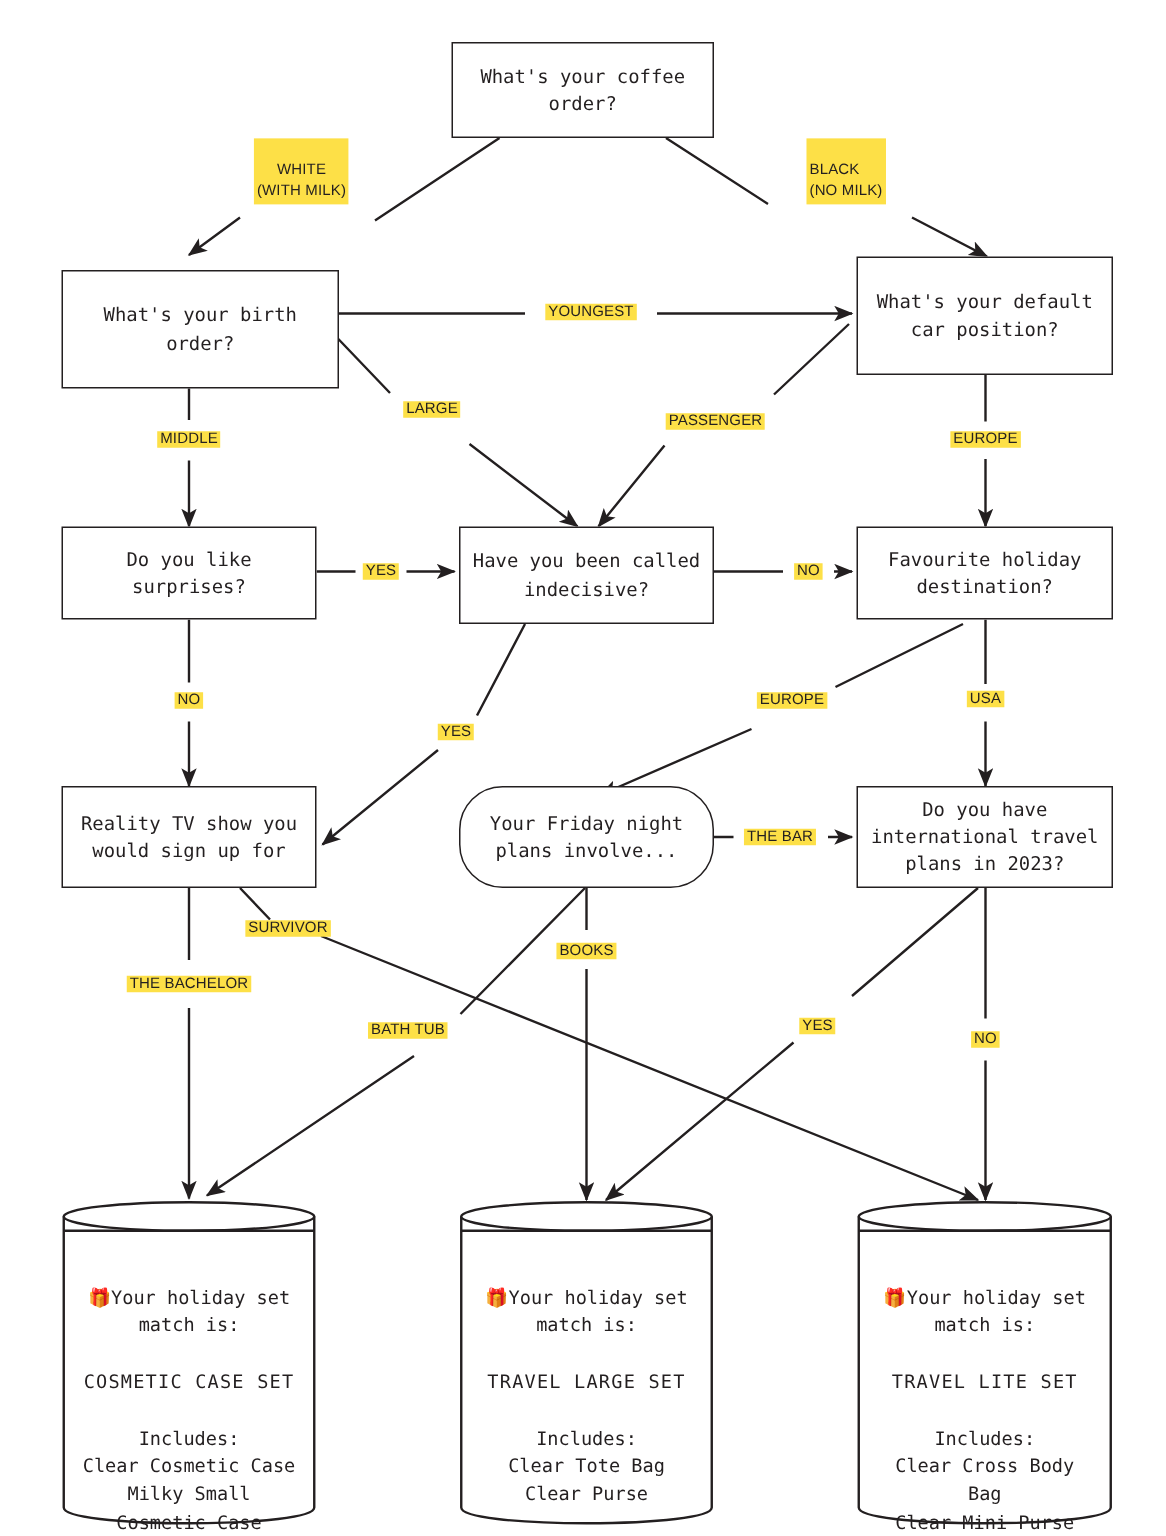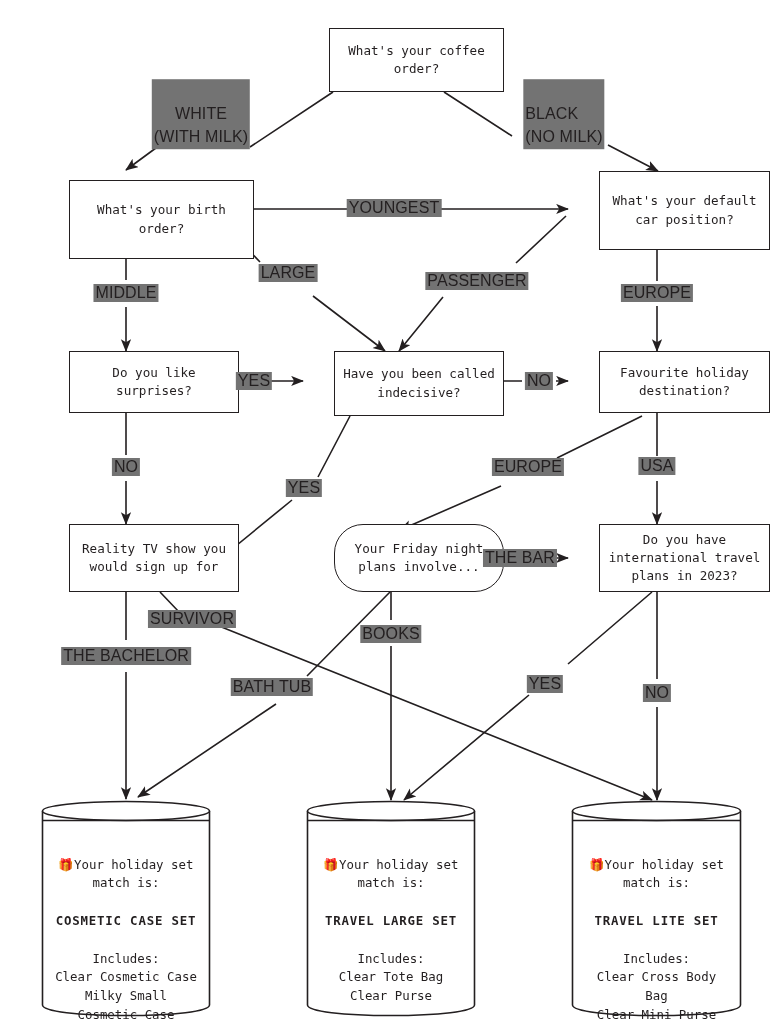--- a/index.html
+++ b/index.html
@@ -14,29 +14,28 @@
   .node{
     position:absolute;box-sizing:border-box;
     border:1.6px solid #231f20;background:#ffffff;
     display:flex;align-items:center;justify-content:center;
     text-align:center;
     font-family:"DejaVu Sans Mono","Liberation Mono",monospace;
     font-size:12.6px;line-height:1.45;color:#231f20;
     letter-spacing:0px;
     white-space:pre-line;
     padding:4px 6px;
-    margin-left:28px;
   }
 
   .edge-label{
     position:absolute;
     font-family:"Liberation Sans", sans-serif;
-    font-size:16px;
+    font-size:10px;
     color:#231f20;
-    background:#737373;
+    background:#fde047;
     padding:0 2px;
     white-space:nowrap;
     transform:translate(-50%,-50%);
     letter-spacing:.1px;
   }
 
   
   .cyl{
     position:absolute;
     box-sizing:border-box;
@@ -44,21 +43,21 @@
   .cyl svg.shape{position:absolute;left:0;top:0;}
   .cyl .cyl-body{
     position:absolute;left:0;right:0;
     display:flex;flex-direction:column;align-items:center;justify-content:flex-start;
     text-align:center;
     font-family:"DejaVu Sans Mono","Liberation Mono",monospace;
     font-size:12.4px;line-height:1.5;color:#231f20;
   }
   .cyl .match-line{white-space:pre-line;}
   .cyl .gift{font-size:12.4px;}
-  .cyl .set-name{font-weight:bold;letter-spacing:.8px;margin-top:1.55em;white-space:nowrap;}
+  .cyl .set-name{font-weight:normal;letter-spacing:.8px;margin-top:1.55em;white-space:nowrap;}
   .cyl .includes{margin-top:1.55em;white-space:pre-line;}
 </style>
 </head>
 <body>
 
 <div id="flow-root">
 
   <svg class="edges" viewBox="0 0 777 1024">
     <defs>
       <marker id="ah" markerWidth="9" markerHeight="9" refX="7.4" refY="3.2" orient="auto" markerUnits="strokeWidth">

